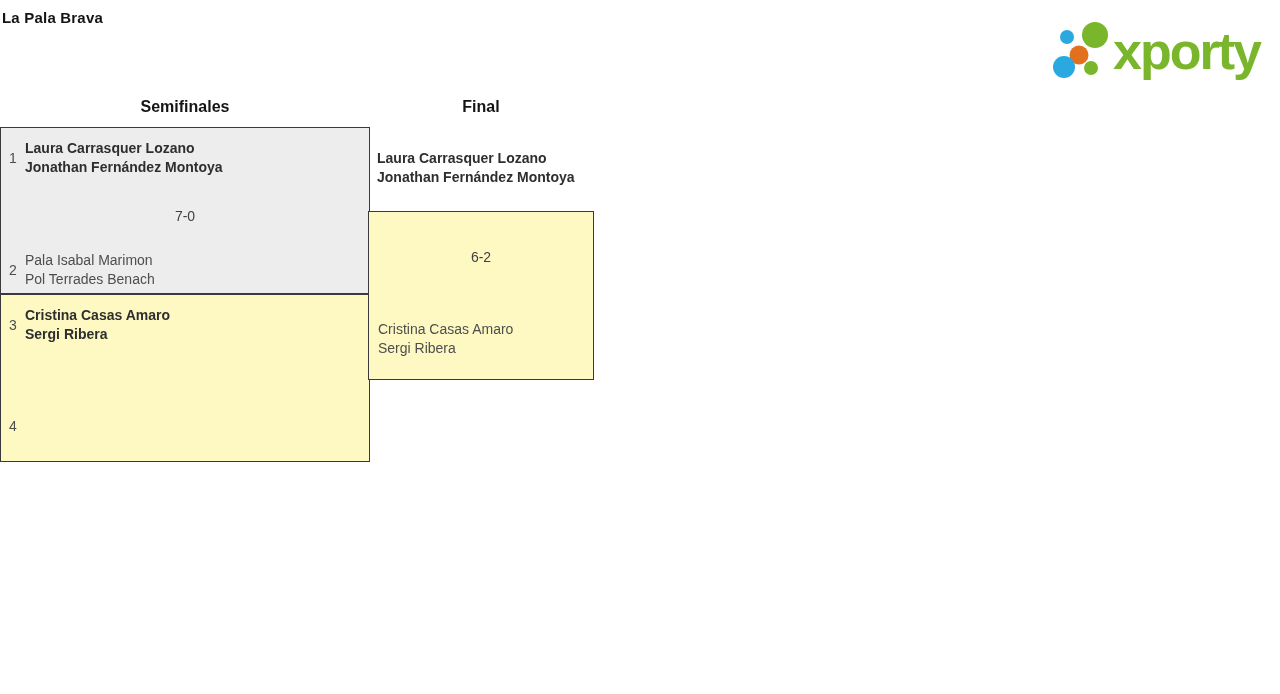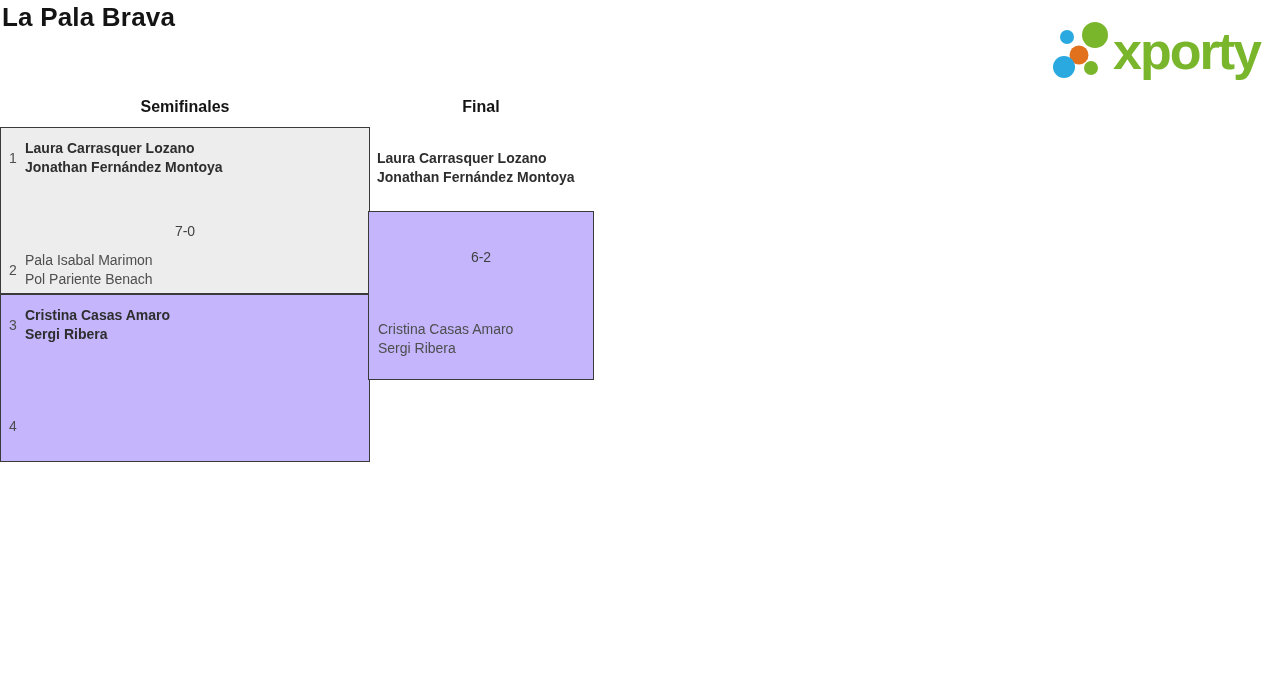--- a/index.html
+++ b/index.html
@@ -8,54 +8,54 @@
     position:relative;
     width:1280px; height:694px;
     background:#ffffff;
     font-family:"Liberation Sans", sans-serif;
     overflow:hidden;
   }
 
   
   .title-block { position:absolute; left:2px; top:1px; }
   .title-line {
-    font-size:26px; font-weight:700; color:#141414;
+    font-size:15px; font-weight:700; color:#141414;
     line-height:33px; letter-spacing:0.2px; white-space:nowrap;
   }
 
   .logo { position:absolute; left:1045px; top:16px; width:235px; height:72px; cursor:pointer; }
 
   
   .round-label {
     position:absolute; top:98px; height:20px;
     text-align:center; font-size:16px; font-weight:700; color:#141414;
   }
   .rl-semis { left:0; width:370px; }
   .rl-final { left:368px; width:226px; }
 
   
   .match {
     position:absolute;
     border:1px solid #3a3a3a;
-    background:#c4b5fd;
+    background:#fef9c3;
   }
   .sf1 { left:0; top:127px; width:370px; height:167px; background:#ededed; }
   .sf2 { left:0; top:294px; width:370px; height:168px; }
   .final-box { left:368px; top:211px; width:226px; height:169px; }
 
   .team { position:absolute; left:8px; display:flex; align-items:center; gap:7px; }
   .t-top { top:11px; }
   .t-bot { top:123px; }
   .seed { font-size:14px; color:#4e4e4e; min-width:9px; text-align:left; }
   .names { display:flex; flex-direction:column; }
   .nm { font-size:14px; line-height:19px; white-space:nowrap; color:#4e4e4e; }
   .winner .nm { font-weight:700; color:#2e2e2e; }
 
   .score {
-    position:absolute; left:0; width:100%; top:94px;
+    position:absolute; left:0; width:100%; top:79px;
     text-align:center; font-size:14px; color:#3f3f3f; line-height:19px;
   }
   .final-box .score { top:36px; }
   .final-box .team { top:108px; left:9px; }
 
   
   .final-winner {
     position:absolute; left:368px; top:149px; width:226px;
     padding-left:9px; overflow:hidden;
   }
@@ -89,21 +89,21 @@
       <span class="names">
         <span class="nm">Laura Carrasquer Lozano</span>
         <span class="nm">Jonathan Fernández Montoya</span>
       </span>
     </div>
     <div class="score">7-0</div>
     <div class="team t-bot loser">
       <span class="seed">2</span>
       <span class="names">
         <span class="nm">Pala Isabal Marimon</span>
-        <span class="nm">Pol Pariente Benach</span>
+        <span class="nm">Pol Terrades Benach</span>
       </span>
     </div>
   </div>
 
   <div class="match sf2">
     <div class="team t-top winner">
       <span class="seed">3</span>
       <span class="names">
         <span class="nm">Cristina Casas Amaro</span>
         <span class="nm">Sergi Ribera</span>

